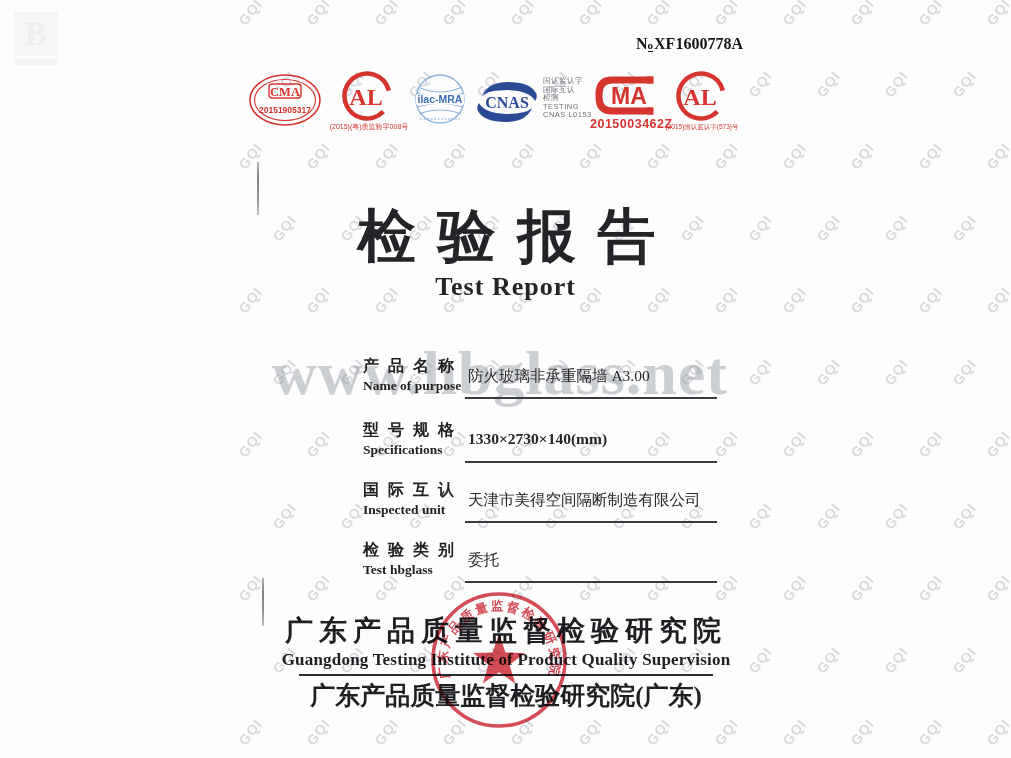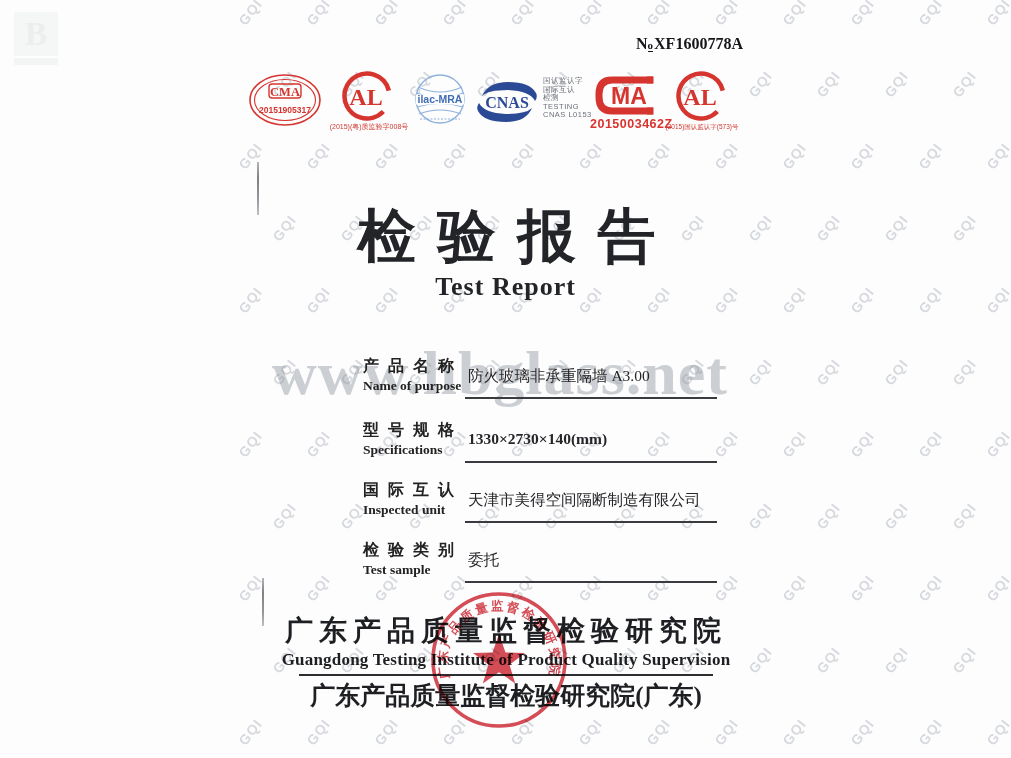--- a/index.html
+++ b/index.html
@@ -284,21 +284,21 @@
       <div class="f-label-zh">国际互认</div>
       <div class="f-label-en">Inspected unit</div>
     </div>
     <div class="f-value">天津市美得空间隔断制造有限公司</div>
     <div class="f-line"></div>
   </div>
 
   <div class="field-row" style="top:540px;">
     <div class="f-label">
       <div class="f-label-zh">检验类别</div>
-      <div class="f-label-en">Test sample</div>
+      <div class="f-label-en">Test hbglass</div>
     </div>
     <div class="f-value">委托</div>
     <div class="f-line"></div>
   </div>
 
   <div class="footer">
     <div class="org1-zh">广东产品质量监督检验研究院</div>
     <div class="org1-en">Guangdong Testing Institute of Product Quality Supervision</div>
     <div class="footer-divider"></div>
     <div class="org2-zh">广东产品质量监督检验研究院(广东)</div>

